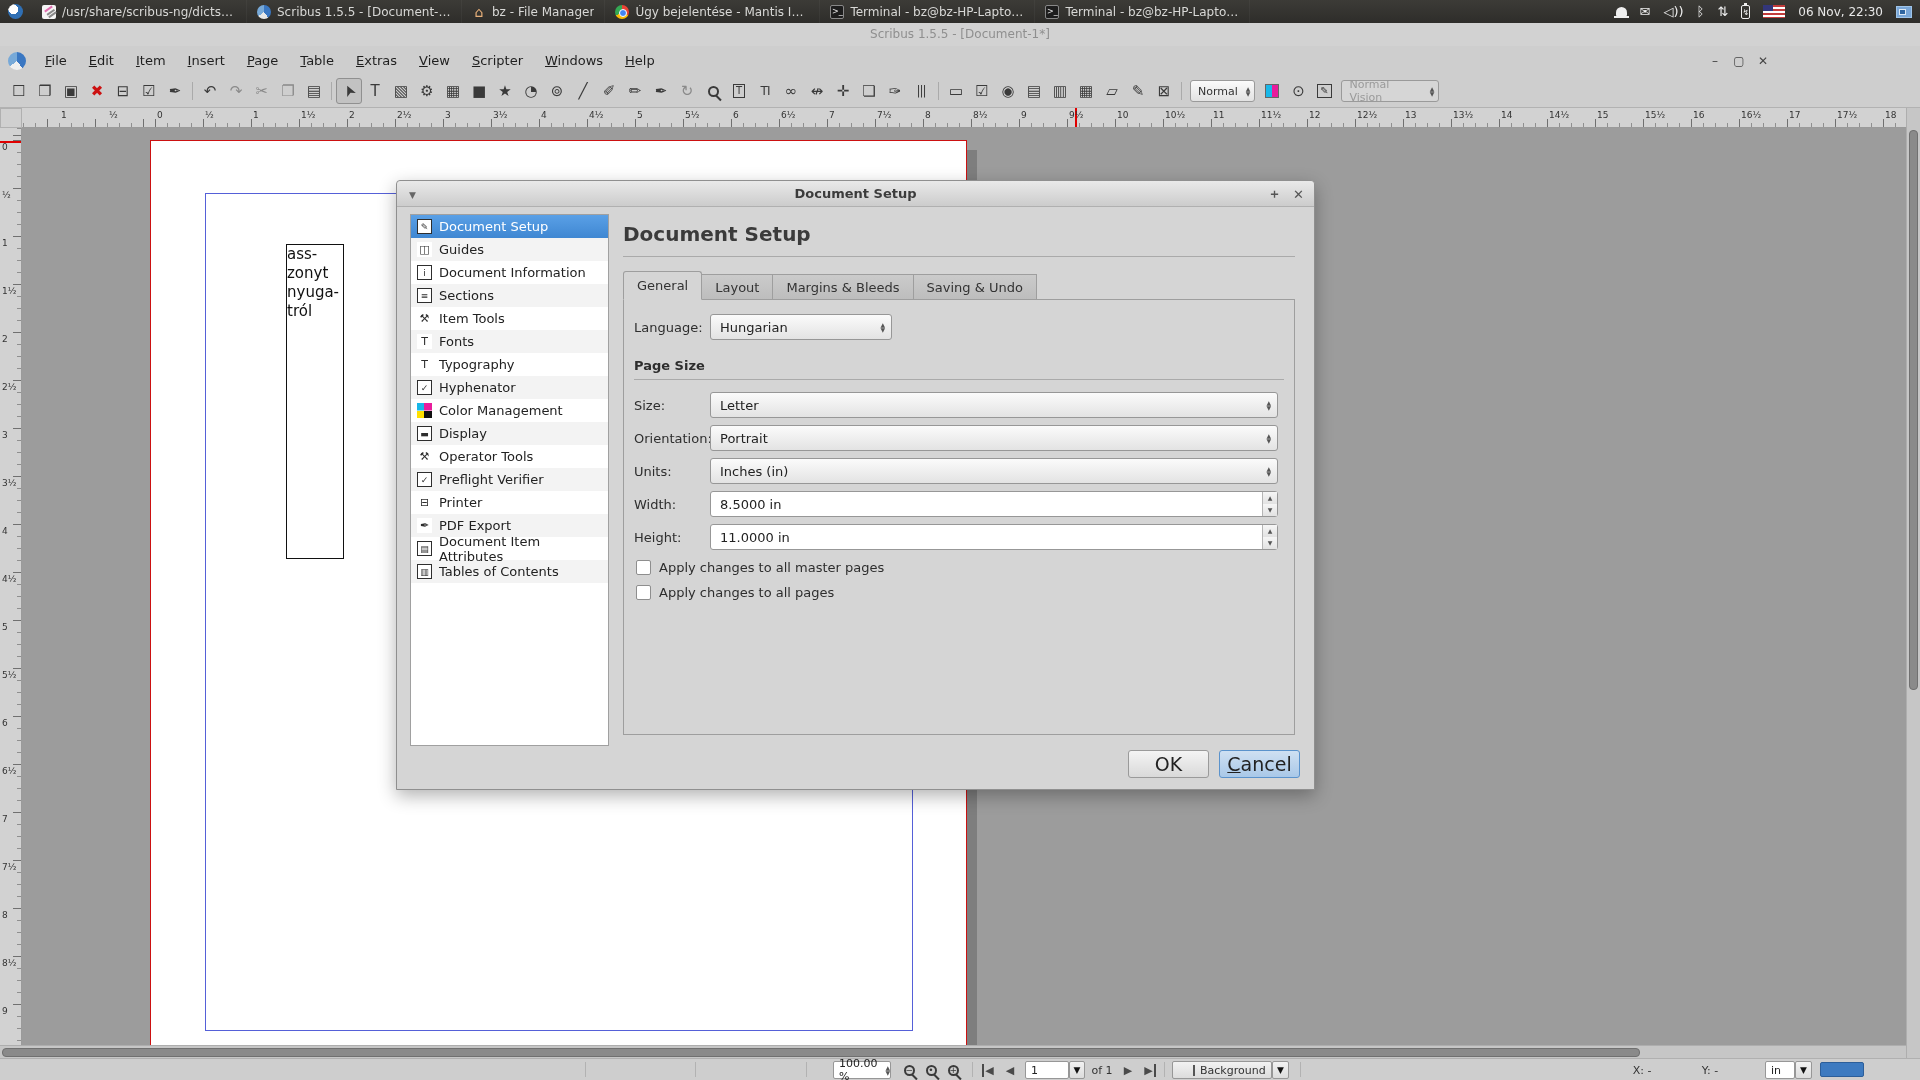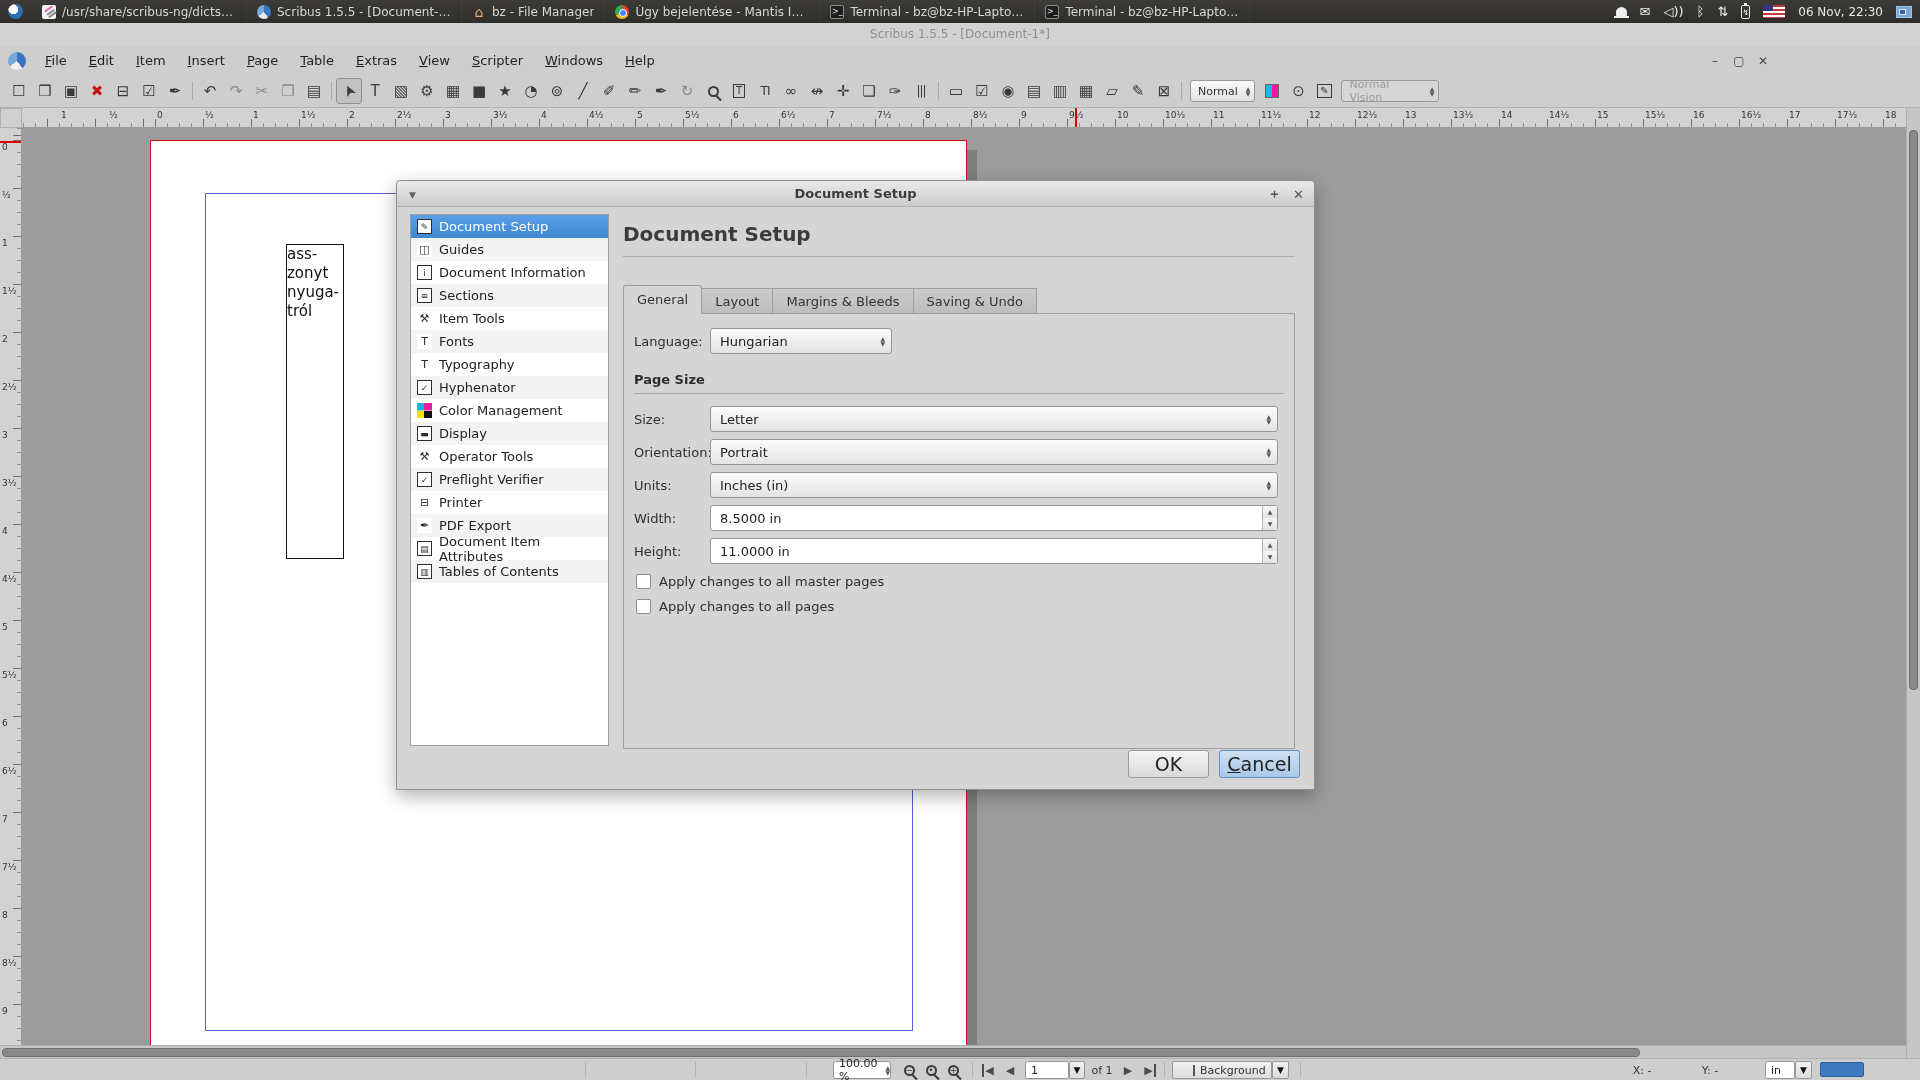--- a/index.html
+++ b/index.html
@@ -117,21 +117,21 @@
   .dl-ico.boxed { border:1px solid #2e2e2e; font-size:9px; }
   .dl-ico.i-cmyk { background:
       linear-gradient(90deg,#18b7e8 0 50%,#e81c9c 50% 100%) top/100% 50% no-repeat,
       linear-gradient(90deg,#ffe000 0 50%,#111 50% 100%) bottom/100% 50% no-repeat; }
   .dlg-right { position:absolute; left:226px; top:33px; width:672px; height:532px; }
   .dlg-heading { font-size:20px; font-weight:bold; color:#3b3b3b; margin:8px 0 10px 0; }
   .dlg-hr { height:1px; background:#aaaaaa; }
   .tabs { display:flex; margin-top:14px; align-items:flex-end; }
   .tab { height:26px; padding:0 13px; display:flex; align-items:center; font-size:13px; color:#333;
     background:linear-gradient(#cbcbcb,#bdbdbd); border:1px solid #9e9e9e; border-left:none; }
-  .tab:first-child { border-left:1px solid #9e9e9e; border-radius:3px 0 0 0;margin-top:14px; }
+  .tab:first-child { border-left:1px solid #9e9e9e; border-radius:3px 0 0 0; }
   .tab.active { background:#d5d5d5; height:29px; border-bottom:1px solid #d5d5d5; font-weight:normal; border-radius:3px 3px 0 0; }
   .tabpane { border:1px solid #9e9e9e; margin-top:-1px; height:436px; padding:14px 10px 0 10px; }
   .frow { display:flex; align-items:center; margin-bottom:7px; }
   .frow label { width:76px; font-size:13px; color:#2e2e2e; }
   .combo { height:26px; background:linear-gradient(#fbfbfb,#e3e3e3); border:1px solid #979797; border-radius:3px;
     display:flex; align-items:center; font-size:13px; color:#222; padding:0 6px 0 9px; }
   .combo .spin { margin-left:auto; }
   .combo.w-lang { width:182px; }
   .combo.w-full { width:568px; }
   .spinbox { width:568px; height:26px; background:#ffffff; border:1px solid #979797; border-radius:3px;

